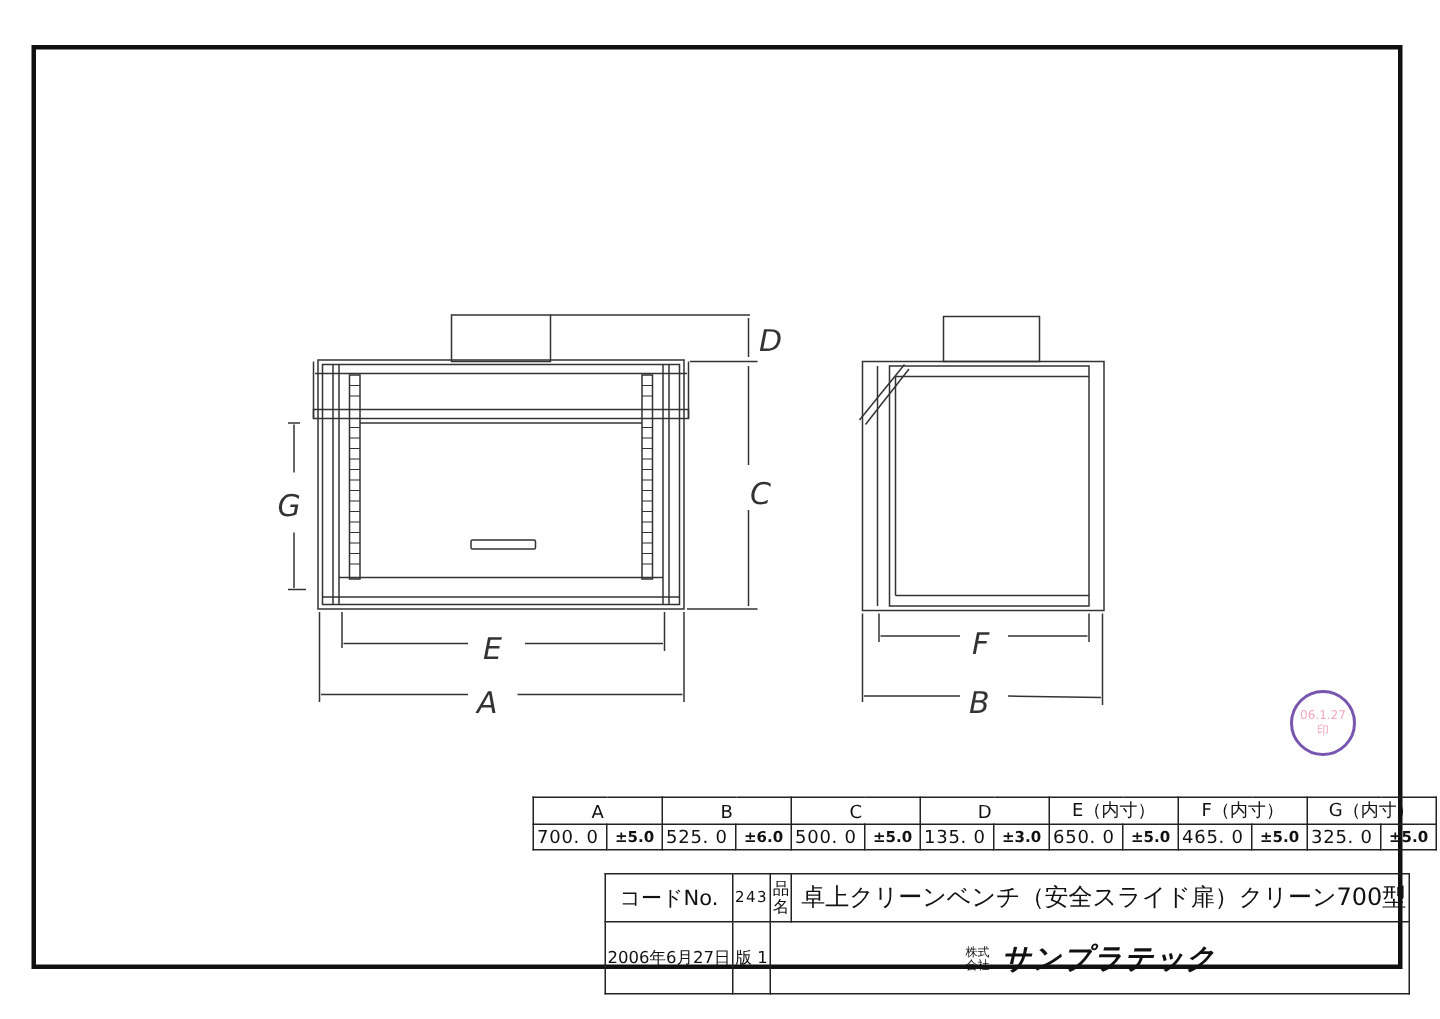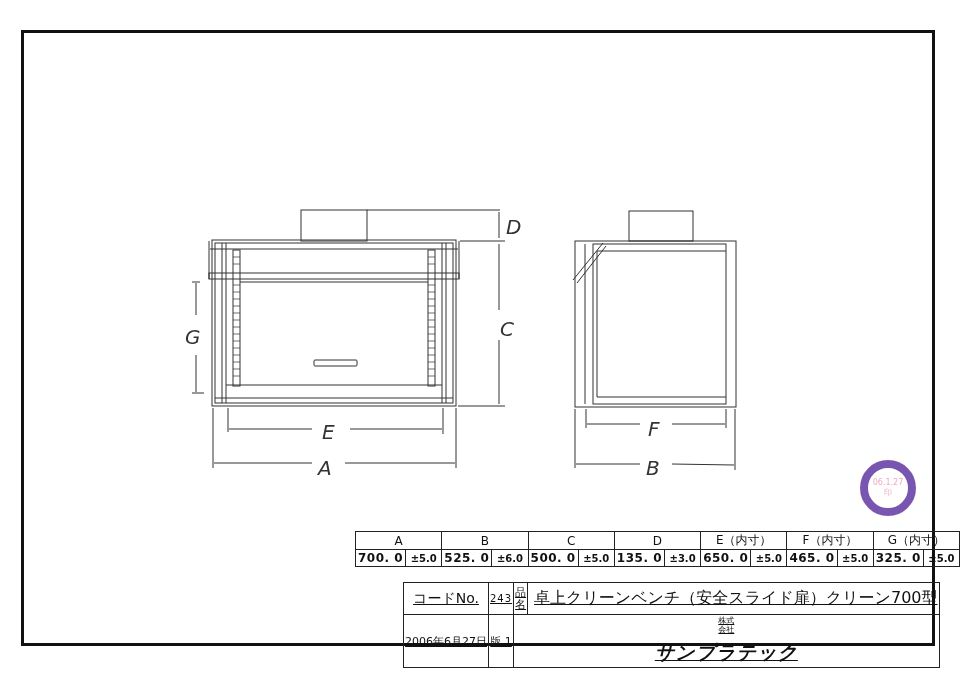--- a/index.html
+++ b/index.html
@@ -6,36 +6,36 @@
   body { width:960px; height:679px; position:relative; overflow:hidden;
          font-family:"DejaVu Sans", sans-serif; color:#111; }
   .frame { position:absolute; left:21px; top:30px; width:914px; height:616px;
            border:3px solid #111; box-sizing:border-box; }
   svg.drawing { position:absolute; left:0; top:0; }
   .dim-table { position:absolute; left:355px; top:531px; border-collapse:collapse;
                font-size:12px; }
   .dim-table td { border:1.5px solid #222; height:16px; padding:0 2px; text-align:center;
                   white-space:nowrap; }
   .dim-table .hdr td { height:15px; }
-  .dim-table td.val { width:44px; text-align:left; letter-spacing:0.5px;font-weight:bold; }
+  .dim-table td.val { width:44px; text-align:left; letter-spacing:0.5px; }
   .dim-table td.tol { width:32px; font-size:10px;font-weight:bold; }
   .title-block { position:absolute; left:403px; top:582px; width:532px; height:64px;
-                 border-collapse:collapse; font-size:13px;text-decoration:underline; }
+                 border-collapse:collapse; font-size:13px; }
   .title-block td { border:1.5px solid #222; text-align:center; white-space:nowrap; }
   .title-block .code-label { width:117px; font-size:14px; }
   .title-block .code-value { width:92px; font-size:10px; letter-spacing:1px;margin-top:20px; }
   .title-block .name-label { width:32px; font-size:11px; line-height:12px; }
   .title-block .name-value { text-align:left; padding-left:6px; font-size:16px; }
   .title-block .date { font-size:11px; }
   .title-block .rev { font-size:11px; }
-  .company { display:flex; align-items:center; justify-content:center; gap:6px;flex-direction:column; }
+  .company { display:flex; align-items:center; justify-content:center; gap:6px; }
   .company .kabu { font-size:8px; line-height:9px; display:inline-block; width:20px; text-align:center; }
   .company .cname { font-size:19px; font-weight:bold; letter-spacing:1px; font-style:italic; }
   .stamp { position:absolute; left:860px; top:460px; width:40px; height:40px;
-           border:8px solid #4c1d95; border-radius:50%; color:#f08aaa; font-size:8px;
+           border:2px solid #4c1d95; border-radius:50%; color:#f08aaa; font-size:8px;
            display:flex; flex-direction:column; align-items:center; justify-content:center;
            opacity:0.75; }
   .stamp span { line-height:10px; }
 </style>
 </head>
 <body>
 
 <div class="frame"></div>
 
 <svg class="drawing" width="960" height="679" viewBox="0 0 960 679" fill="none" stroke="#333" stroke-width="1">

